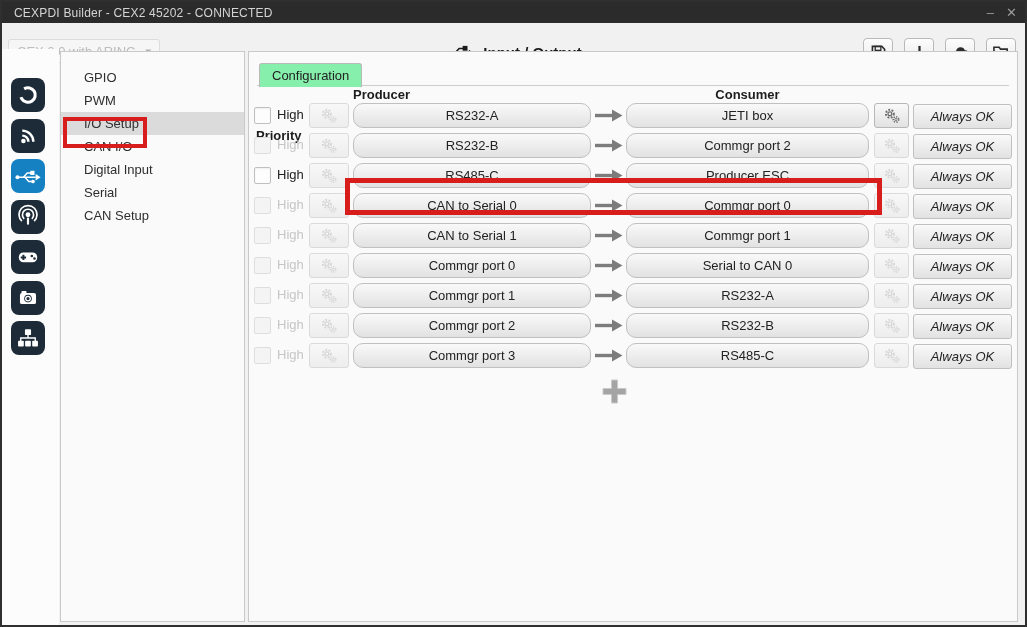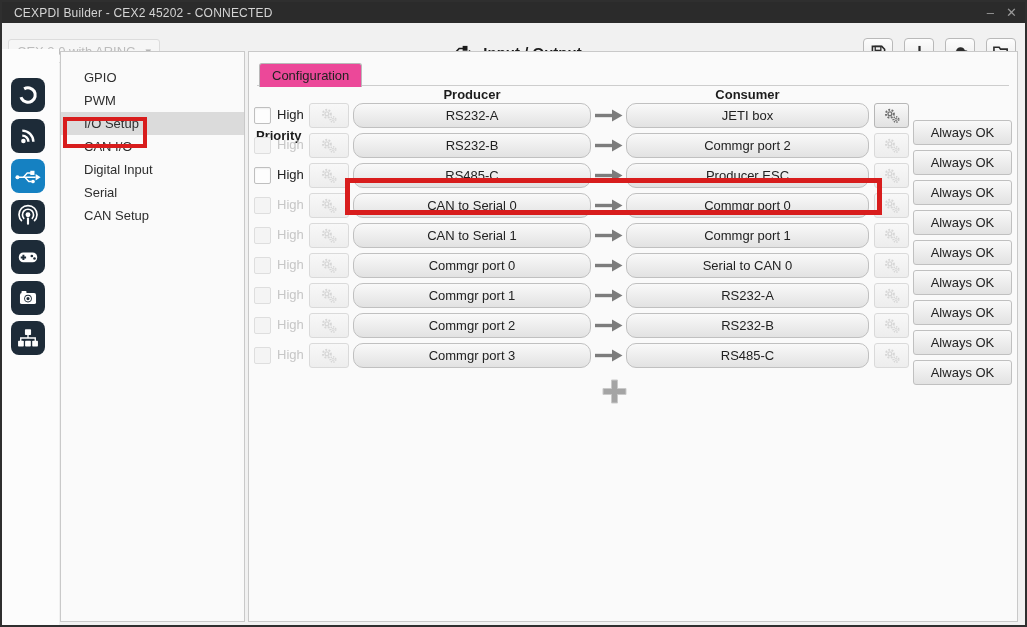--- a/index.html
+++ b/index.html
@@ -19,39 +19,39 @@
   
   .icon-rail{position:absolute;left:0;top:47px;bottom:0;width:57px;background:#fcfcfc;}
   .tile{position:absolute;left:9px;width:34px;height:34px;border-radius:8px;background:#1d2b38;display:flex;align-items:center;justify-content:center;}
   .tile.active{background:#1581c2;}
   .nav-panel{position:absolute;left:58px;top:49px;width:185px;bottom:3px;background:#fafafa;border:1px solid #c9c9c9;box-sizing:border-box;}
   .nav-item{height:23px;line-height:23px;padding-left:23px;font-size:13px;color:#2e2e2e;cursor:default;}
   .nav-list{margin-top:14px;}
   .nav-item.selected{background:#dbdbdb;}
   .main-panel{position:absolute;left:246px;top:49px;width:770px;bottom:3px;background:#fafafa;border:1px solid #c9c9c9;box-sizing:border-box;}
   
-  .tab{position:absolute;left:10px;top:11px;height:23px;padding:0 12px;background:#ec4899;border:1px solid #b9b9b9;border-bottom:none;border-radius:3px 3px 0 0;font-size:13px;color:#222;display:flex;align-items:center;z-index:2;}
+  .tab{position:absolute;left:10px;top:11px;height:23px;padding:0 12px;background:#86efac;border:1px solid #b9b9b9;border-bottom:none;border-radius:3px 3px 0 0;font-size:13px;color:#222;display:flex;align-items:center;z-index:2;}
   .tab-pane{position:absolute;left:8px;right:8px;top:33px;height:1px;background:#cdcdcd;}
   
   .col-head{position:absolute;top:35px;font-size:13px;font-weight:bold;color:#1c1c1c;}
   .head-priority{left:7px;margin-top:41px;}
-  .head-producer{left:104px;width:238px;text-align:center;}
+  .head-producer{left:104px;width:238px;}
   .head-consumer{left:377px;width:243px;text-align:center;}
   
   .io-row{position:absolute;left:0;height:25px;width:768px;}
   .cbx{position:absolute;left:5px;top:4px;width:15px;height:15px;border:1px solid #bfbfbf;border-radius:2px;background:#fdfdfd;box-shadow:inset 0 1px 2px rgba(0,0,0,.06);}
   .high-label{position:absolute;left:28px;top:4px;font-size:13px;color:#222;}
   .btn{border:1px solid #c0c0c0;border-radius:3px;background:linear-gradient(#f9f9f9,#e2e2e2);box-sizing:border-box;}
   .btn-gear{position:absolute;left:60px;top:0;width:40px;height:25px;display:flex;align-items:center;justify-content:center;color:#d7d7d7;border-color:#dadada;background:linear-gradient(#f8f8f8,#ededed);}
   .btn-gear.right{left:625px;width:35px;}
   .btn-gear.gear-on{color:#707070;border-color:#b7b7b7;background:linear-gradient(#f9f9f9,#e2e2e2);}
   .btn-io{position:absolute;top:0;height:25px;font-size:13px;color:#222;display:flex;align-items:center;justify-content:center;border-radius:10px;}
   .btn-producer{left:104px;width:238px;}
   .btn-consumer{left:377px;width:243px;}
-  .btn-ok{position:absolute;left:664px;top:17px;width:99px;height:25px;font-size:13px;color:#222;display:flex;align-items:center;justify-content:center;}
+  .btn-ok{position:absolute;left:664px;top:1px;width:99px;height:25px;font-size:13px;color:#222;display:flex;align-items:center;justify-content:center;font-style:italic;}
   .arrow{position:absolute;left:346px;top:6px;width:28px;height:13px;color:#7c7c7c;}
   .row-dim .high-label{color:#c6c6c6;}
   .row-dim .cbx{border-color:#dedede;background:#f4f4f4;box-shadow:none;}
   .plus{position:absolute;left:352px;top:326px;width:27px;height:27px;color:#a4a4a4;}
   
   .anno{position:absolute;border:4px solid #d81d1d;background:transparent;pointer-events:none;z-index:5;}
   .anno-nav{left:61px;top:115px;width:76px;height:23px;}
   .anno-row{left:343px;top:176px;width:527px;height:27px;border-width:5px;}
   svg{display:block;}
 </style>

